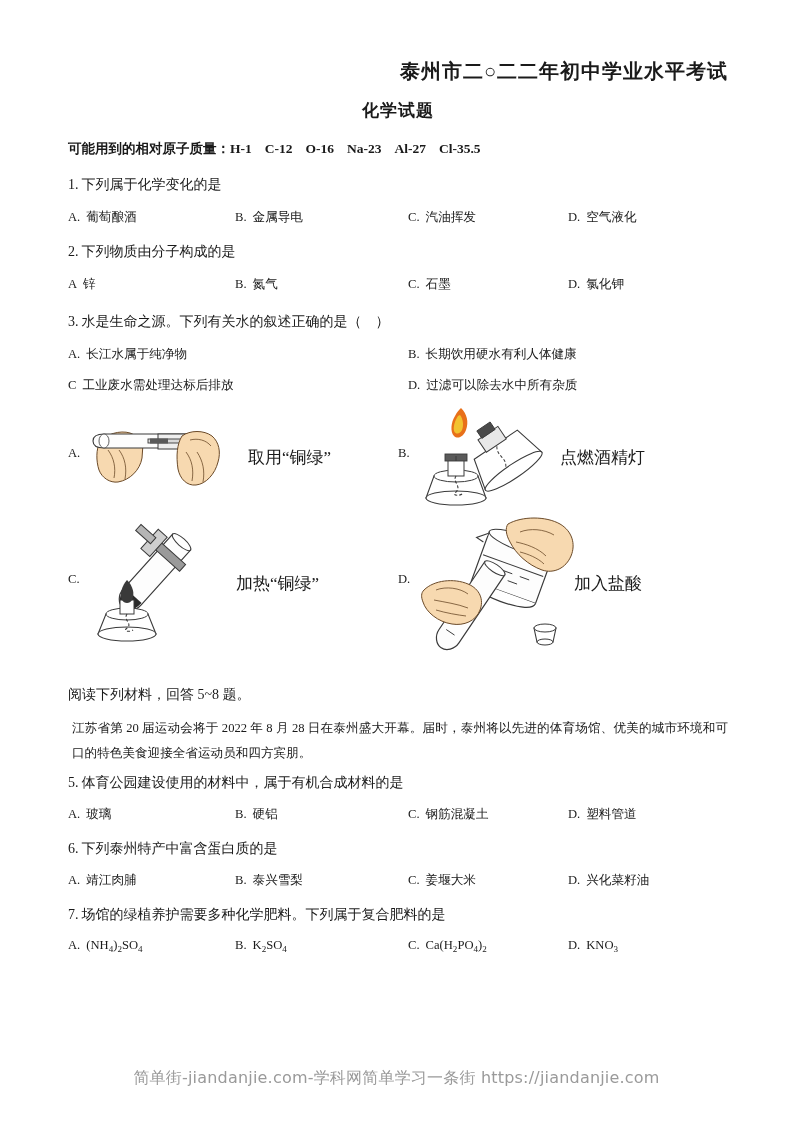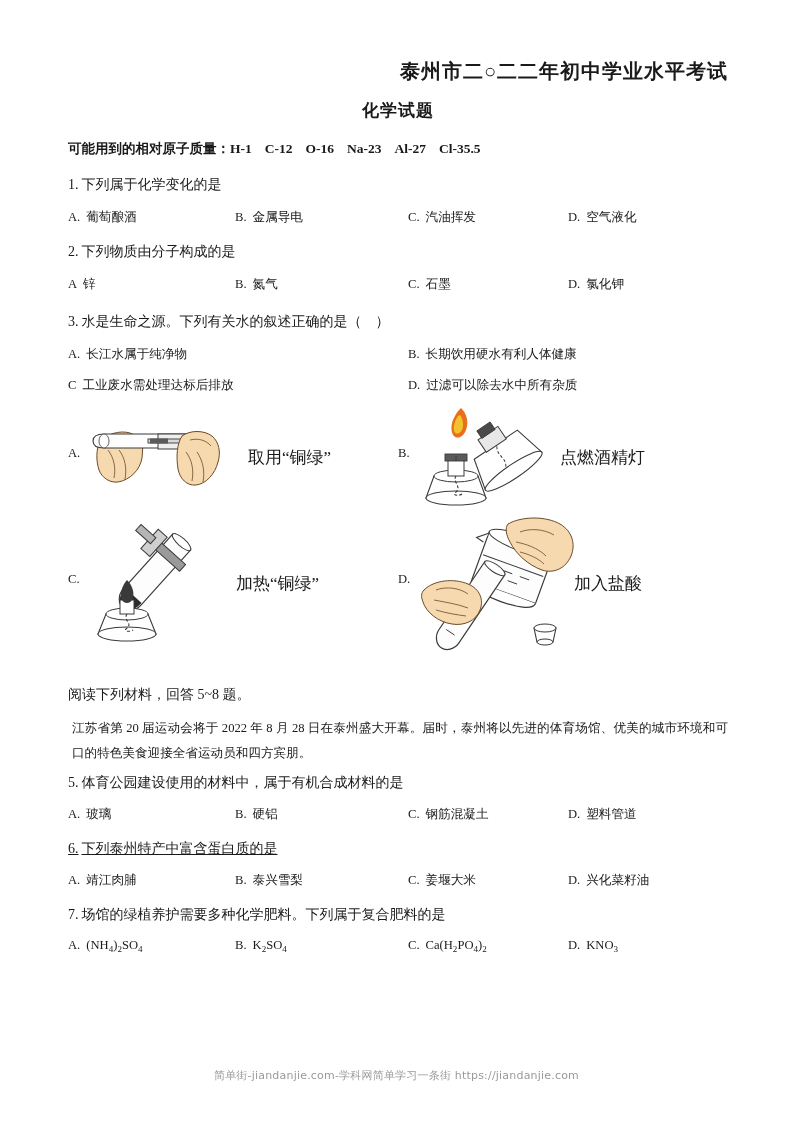--- a/index.html
+++ b/index.html
@@ -134,21 +134,21 @@
     position: absolute;
   }
 
   
   .watermark {
     position: absolute;
     left: 0;
     top: 1068px;
     width: 793px;
     text-align: center;
-    font-size: 11px;
+    font-size: 16px;
     color: #9a9a9a;
     font-family: "DejaVu Sans", "Liberation Sans", sans-serif;
     letter-spacing: 0.2px;
   }
 </style>
 </head>
 <body>
 
 <div class="page">
   <div class="content">
@@ -340,21 +340,21 @@
     <div class="q-stem" style="margin-bottom:13px;">
       <span class="q-num">5.</span><span>体育公园建设使用的材料中，属于有机合成材料的是</span>
     </div>
     <div class="opts">
       <span class="opt o1"><span class="lbl">A.</span><span>玻璃</span></span>
       <span class="opt o2"><span class="lbl">B.</span><span>硬铝</span></span>
       <span class="opt o3"><span class="lbl">C.</span><span>钢筋混凝土</span></span>
       <span class="opt o4"><span class="lbl">D.</span><span>塑料管道</span></span>
     </div>
 
-    <div class="q-stem" style="margin-bottom:13px;text-decoration:underline;">
+    <div class="q-stem" style="margin-bottom:13px;">
       <span class="q-num">6.</span><span>下列泰州特产中富含蛋白质的是</span>
     </div>
     <div class="opts">
       <span class="opt o1"><span class="lbl">A.</span><span>靖江肉脯</span></span>
       <span class="opt o2"><span class="lbl">B.</span><span>泰兴雪梨</span></span>
       <span class="opt o3"><span class="lbl">C.</span><span>姜堰大米</span></span>
       <span class="opt o4"><span class="lbl">D.</span><span>兴化菜籽油</span></span>
     </div>
 
     <div class="q-stem" style="margin-bottom:13px;">

